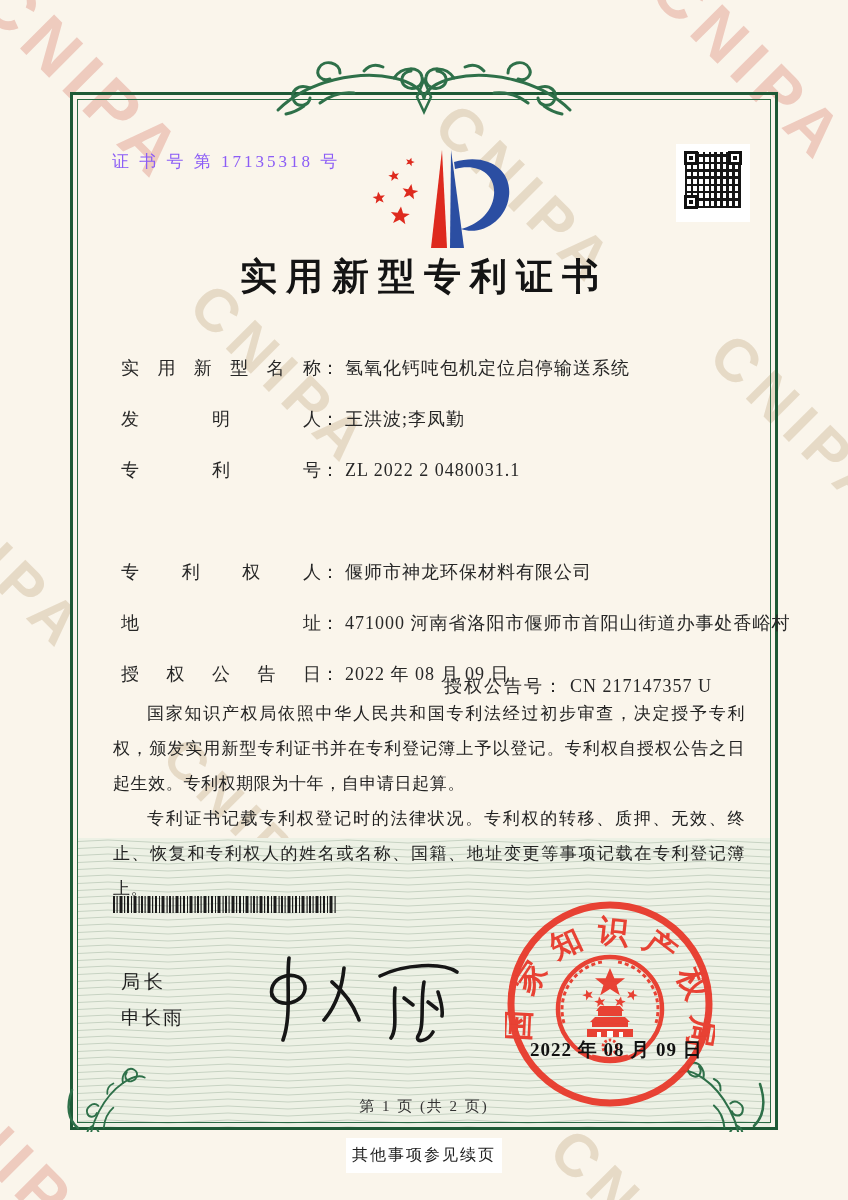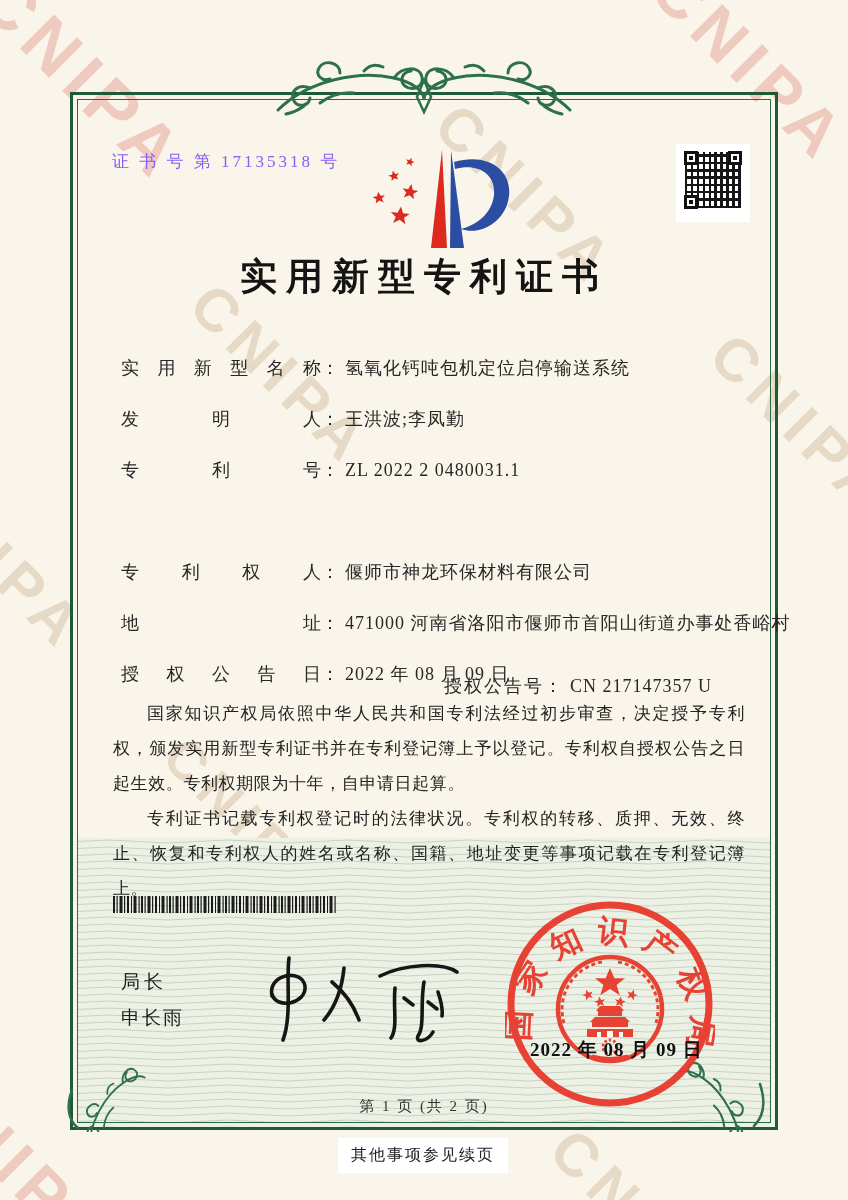--- a/index.html
+++ b/index.html
@@ -57,22 +57,22 @@
   
   .barcode{position:absolute; z-index:5; left:113px; top:896px;}
   .sig-post{position:absolute; z-index:5; left:121px; top:969px; font-size:19px; letter-spacing:4px; color:#1d1d1d;}
   .sig-name{position:absolute; z-index:5; left:121px; top:1005px; font-size:19px; letter-spacing:2px; color:#1d1d1d;}
   .sig-hand{position:absolute; z-index:6; left:252px; top:946px;}
   .seal{position:absolute; z-index:5; left:505px; top:899px; opacity:.95;}
   .seal-date{position:absolute; z-index:7; left:530px; top:1037px; font-size:19px; font-weight:600;
     letter-spacing:1px; color:#111; white-space:nowrap;}
   .page-info{position:absolute; z-index:5; left:73px; right:73px; top:1097px; text-align:center;
     font-size:15px; letter-spacing:2px; color:#333;}
-  .note-box{position:absolute; z-index:5; left:338px; top:1138px; background:#FFFFFF;
-    padding:7px 13px; font-size:16px; letter-spacing:2px; color:#222;}
+  .note-box{position:absolute; z-index:5; left:346px; top:1138px; background:#FFFFFF;
+    padding:7px 6px; font-size:16px; letter-spacing:2px; color:#222;}
 </style>
 </head>
 <body>
 
 <div class="page">
 
   <div class="wm wm-red" style="left:20px;top:-42px;font-size:70px">CNIPA</div>
   <div class="wm wm-red" style="left:690px;top:-50px;font-size:66px">CNIPA</div>
   <div class="wm wm-tan" style="left:470px;top:90px">CNIPA</div>
   <div class="wm wm-tan" style="left:225px;top:270px">CNIPA</div>

